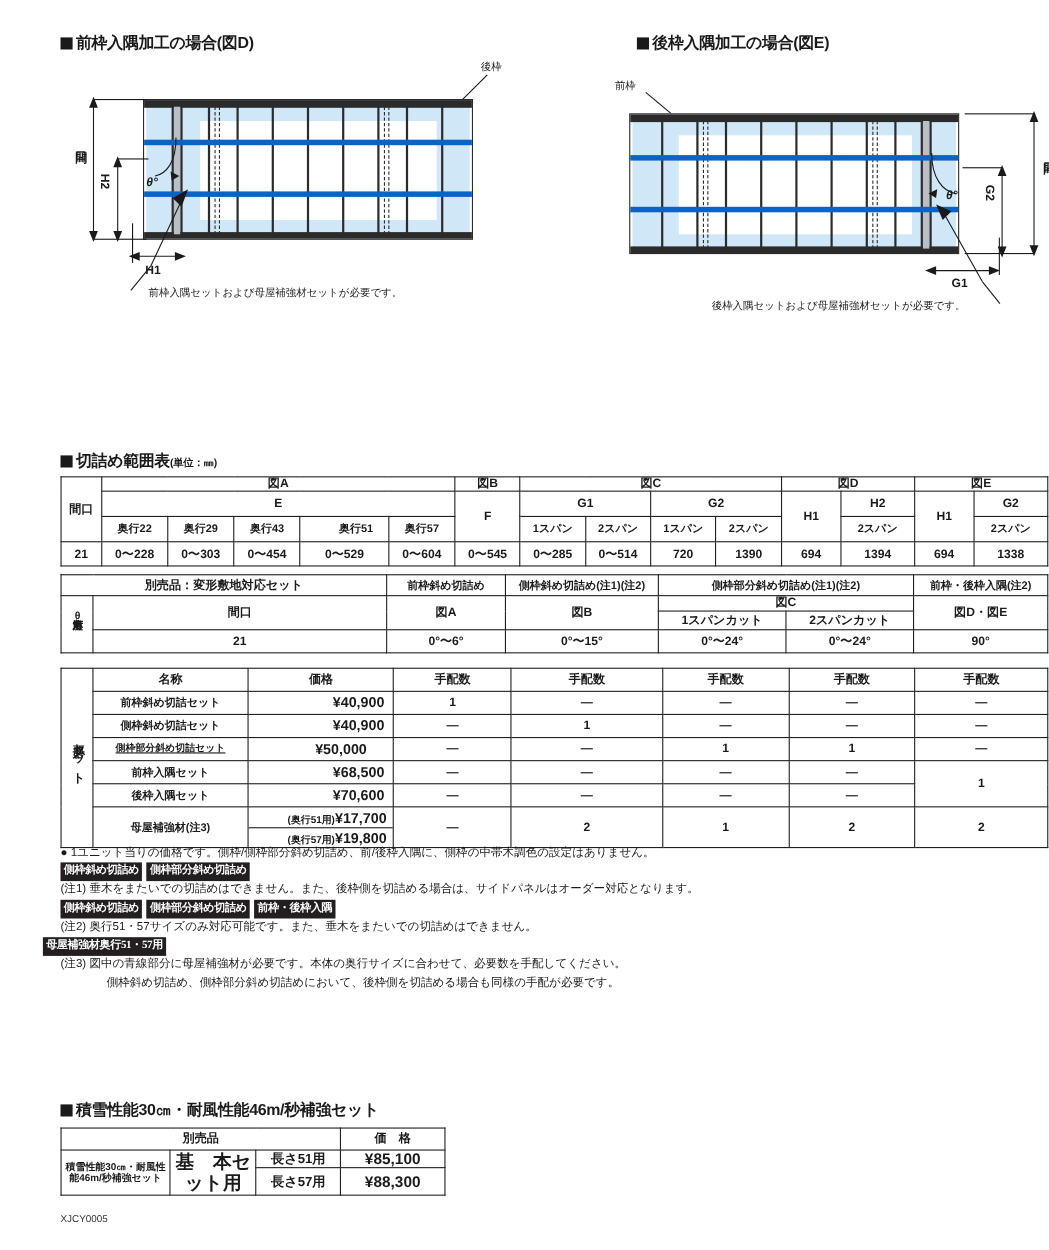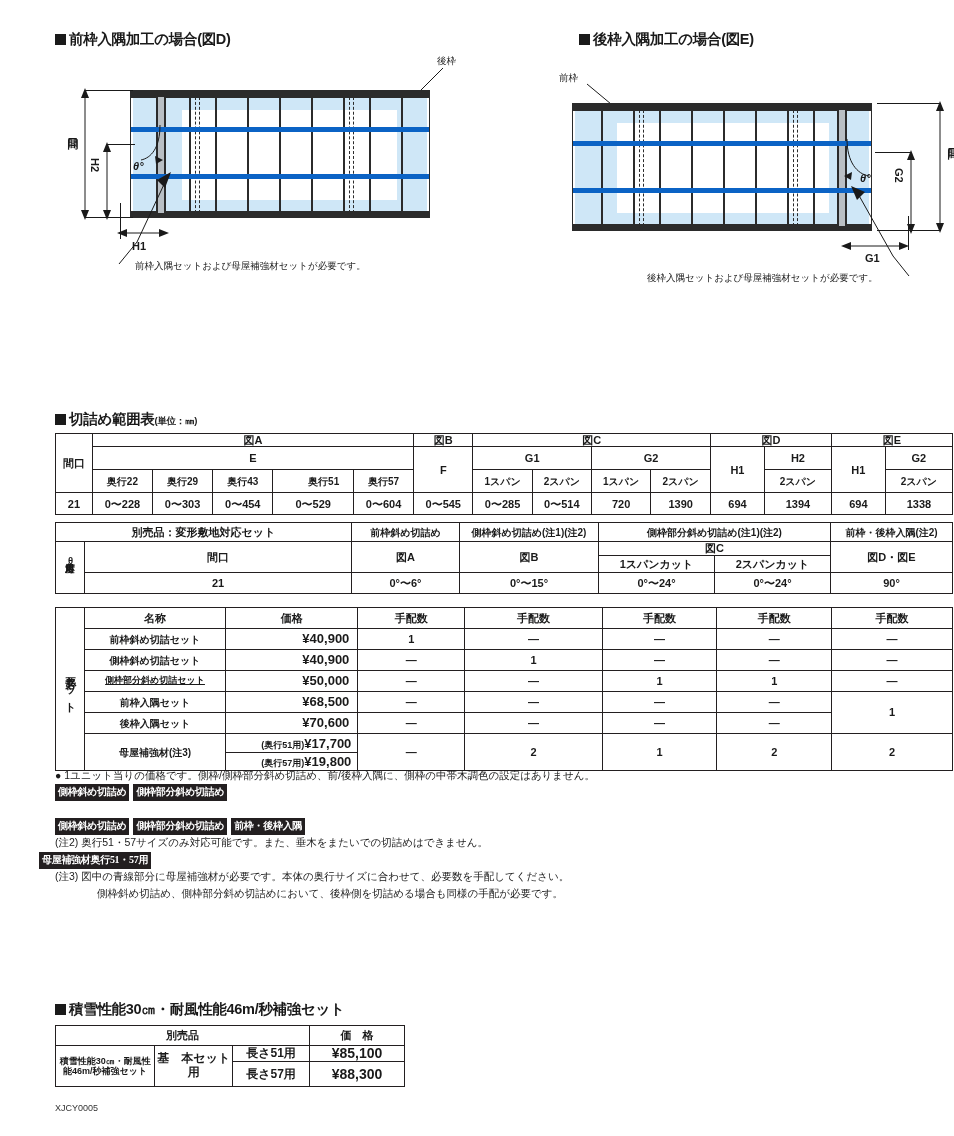--- a/index.html
+++ b/index.html
@@ -336,21 +336,21 @@
       <td style="font-size:13px;text-align:right;padding-right:8px;">¥40,900</td>
       <td>—</td>
       <td>1</td>
       <td>—</td>
       <td>—</td>
       <td>—</td>
     </tr>
 
     <tr>
       <td class="hd xs" style="height:20px;text-decoration:underline;">側枠部分斜め切詰セット</td>
-      <td style="font-size:13px;text-align:right;padding-right:8px;">¥50,000</td>
+      <td style="font-size:13px;text-align:right;padding-right:24px;">¥50,000</td>
       <td>—</td>
       <td>—</td>
       <td>1</td>
       <td>1</td>
       <td>—</td>
     </tr>
 
     <tr>
       <td class="hd sm" style="height:20px;">前枠入隅セット</td>
       <td style="font-size:13px;text-align:right;padding-right:8px;">¥68,500</td>
@@ -387,20 +387,21 @@
       <td>2</td>
     </tr>
   </tbody>
     </table>
 
   <div class="fn" style="left:28px;top:768px;">● 1ユニット当りの価格です。側枠/側枠部分斜め切詰め、前/後枠入隅に、側枠の中帯木調色の設定はありません。</div>
 
   <div class="fn" style="left:28px;top:784px;">
     <span class="tag">側枠斜め切詰め</span><span class="tag">側枠部分斜め切詰め</span>
   </div>
+  <div class="fn" style="left:28px;top:801px;">(注1) 垂木をまたいでの切詰めはできません。また、後枠側を切詰める場合は、サイドパネルはオーダー対応となります。</div>
 
   <div class="fn" style="left:28px;top:818px;">
     <span class="tag">側枠斜め切詰め</span><span class="tag">側枠部分斜め切詰め</span><span class="tag">前枠・後枠入隅</span>
   </div>
   <div class="fn" style="left:28px;top:835px;">(注2) 奥行51・57サイズのみ対応可能です。また、垂木をまたいでの切詰めはできません。</div>
 
   <div class="fn" style="left:12px;top:852px;font-family:Liberation Serif, serif;">
     <span class="tag">母屋補強材奥行51・57用</span>
   </div>
   <div class="fn" style="left:28px;top:869px;">(注3) 図中の青線部分に母屋補強材が必要です。本体の奥行サイズに合わせて、必要数を手配してください。</div>
@@ -411,21 +412,21 @@
   </div>
 
   <table class="tbl" id="snow-table" style="left:28px;top:1025px;width:350px;">
     <tbody>
         <tr>
       <td class="blk" colspan="3" style="height:19px;width:255px;">別売品</td>
       <td class="hd2" style="width:95px;">価　格</td>
     </tr>
     <tr>
       <td rowspan="2" class="xs" style="width:100px;height:24px;line-height:1.15;">積雪性能30㎝・耐風性能46m/秒補強セット</td>
-      <td rowspan="2" style="width:78px;font-size:12px;line-height:1.15;">基　本セット用</td>
+      <td rowspan="2" style="width:78px;font-size:17px;line-height:1.15;">基　本セット用</td>
       <td style="width:77px;font-size:12px;">長さ51用</td>
       <td style="font-size:14px;">¥85,100</td>
     </tr>
     <tr>
       <td style="height:24px;font-size:12px;">長さ57用</td>
       <td style="font-size:14px;">¥88,300</td>
     </tr>
   </tbody>
     </table>
 

